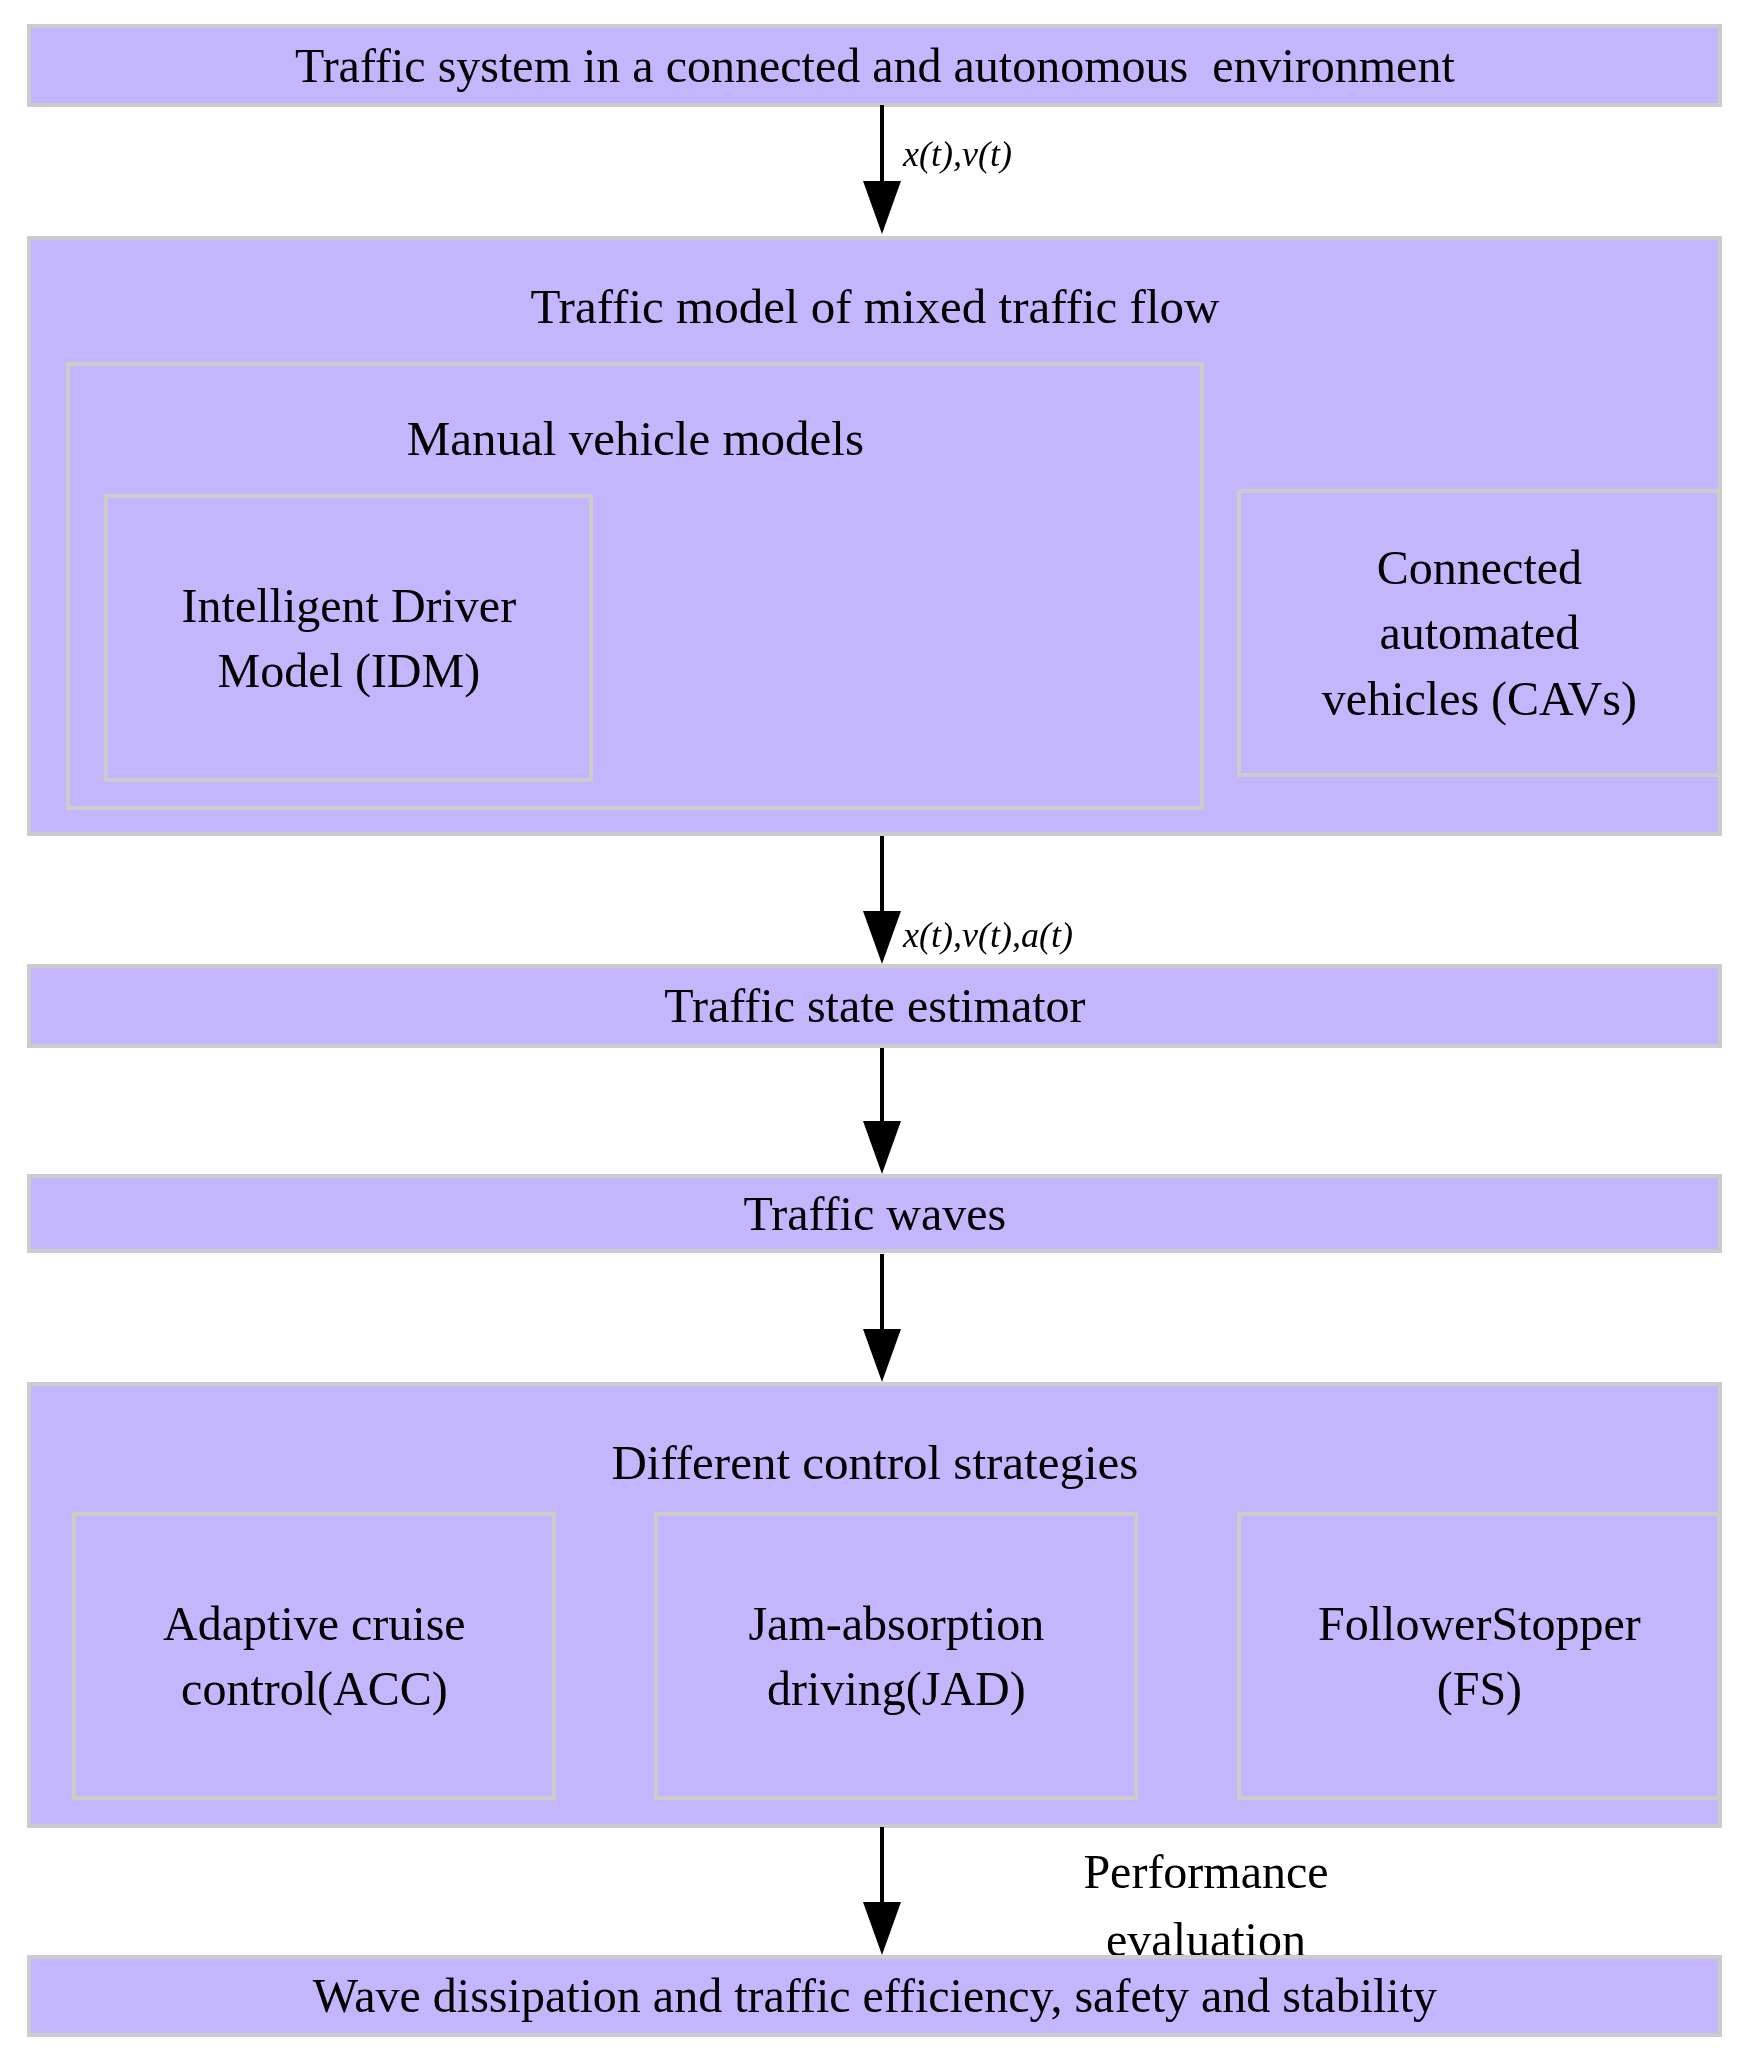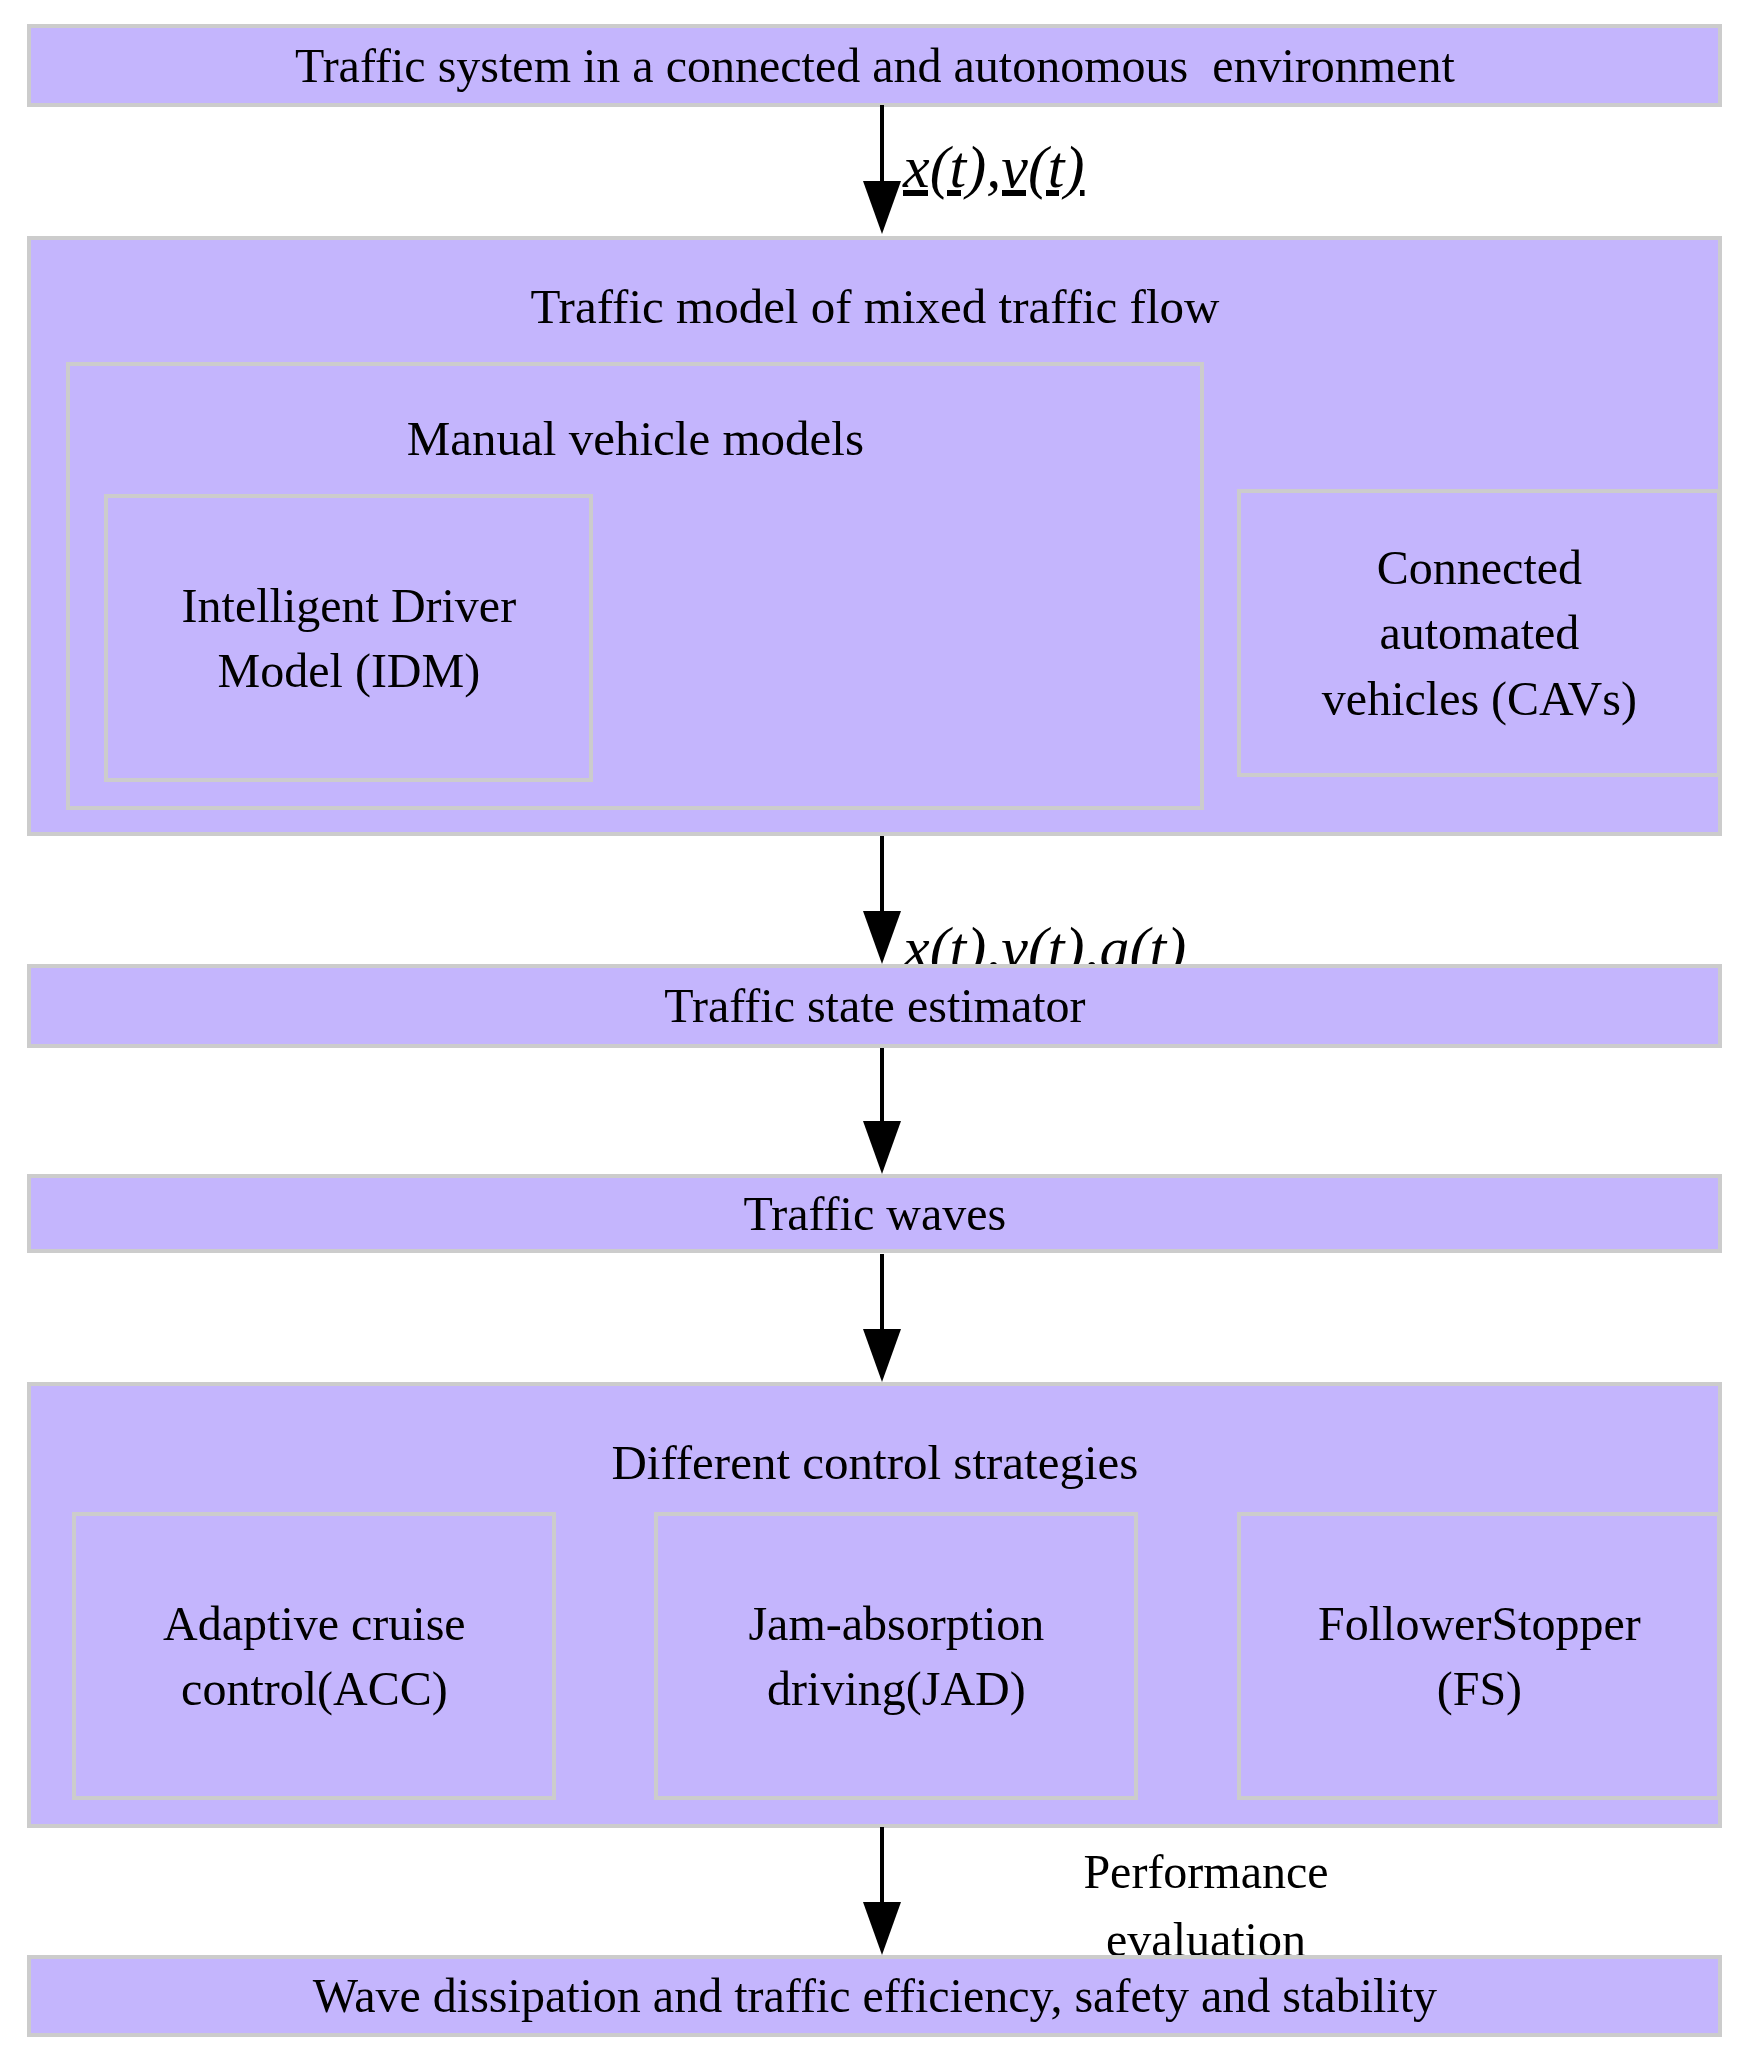--- a/index.html
+++ b/index.html
@@ -51,24 +51,23 @@
   }
   .arrow .head {
     width: 0;
     height: 0;
     border-left: 19px solid transparent;
     border-right: 19px solid transparent;
     border-top: 53px solid #000000;
   }
   .flow-label {
     position: absolute;
-    font-size: 60px;
+    font-size: 36px;
     font-style: italic;
     white-space: pre;
-    text-decoration: underline;
   }
   .perf-label {
     position: absolute;
     font-size: 48px;
     line-height: 1.42;
     text-align: center;
   }
 </style>
 </head>
 <body>

